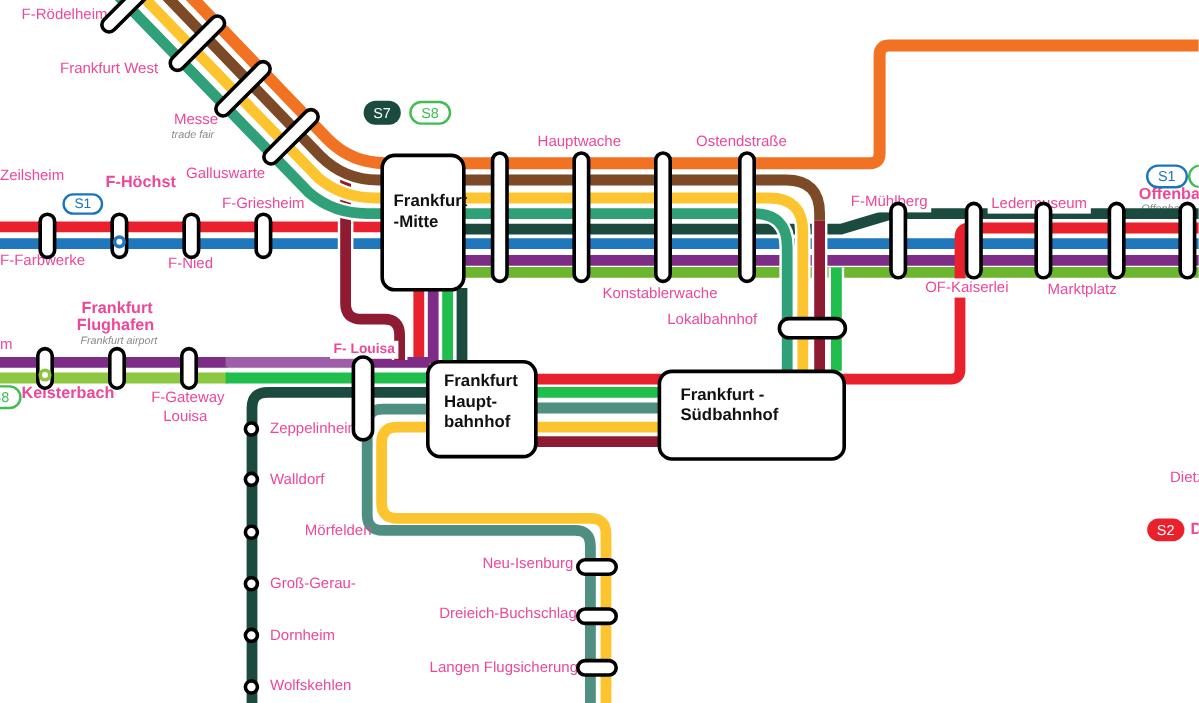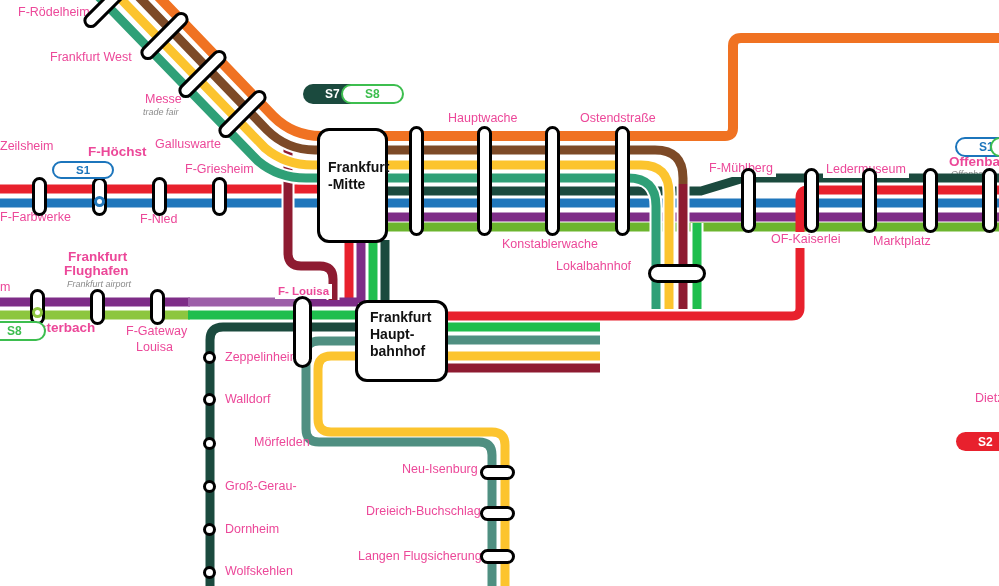--- a/index.html
+++ b/index.html
@@ -16,23 +16,23 @@
   .sub{font-style:italic;color:#8a8a8a;font-size:9px;}
   .under{z-index:0;height:8px;overflow:hidden;}
   .cap{position:absolute;background:#fff;border:3px solid #000;border-radius:10px;
        box-sizing:border-box;z-index:3;}
   .circ{position:absolute;width:13px;height:13px;background:#fff;border:3px solid #000;
         border-radius:50%;box-sizing:border-box;z-index:3;}
   .ring{position:absolute;width:11px;height:11px;background:#fff;border:3px solid #888;
         border-radius:50%;box-sizing:border-box;z-index:5;}
   .stnbox{position:absolute;background:#fff;border:3.5px solid #000;border-radius:12px;
           z-index:4;box-sizing:border-box;font-weight:bold;font-size:14px;color:#111;line-height:1.2;}
-  .badge{position:absolute;border-radius:11px;z-index:4;font-weight:bold;font-size:12px;
+  .badge{position:absolute;border-radius:11px;z-index:4;font-weight:normal;font-size:12px;
          display:flex;align-items:center;justify-content:center;box-sizing:border-box;
-         height:20px;padding:0 22px;background:#fff;text-align:right;}
+         height:20px;padding:0 8px;background:#fff;text-align:right;}
 </style>
 </head>
 <body>
 
 <div id="map">
 
   <svg id="rails" width="999" height="586" viewBox="0 0 999 586">
 
     <path d="M-5,203 H1004" stroke-width="9" stroke="#2077BC"></path>
     <path d="M358,217 H1004" stroke-width="9" stroke="#7E2D87"></path>
@@ -181,20 +181,24 @@
 
   <div class="stnbox" style="left:317px;top:128px;width:71px;height:115px;padding:28px 0 0 8px;">
     <div>Frankfurt</div>
     <div>-Mitte</div>
   </div>
   <div class="stnbox" style="left:355px;top:300px;width:93px;height:82px;padding:6px 0 0 12px;">
     <div>Frankfurt</div>
     <div>Haupt-</div>
     <div>bahnhof</div>
   </div>
+  <div class="stnbox" style="left:548px;top:308px;width:157px;height:76px;padding:9px 0 0 16px;">
+    <div>Frankfurt -</div>
+    <div>Südbahnhof</div>
+  </div>
 
   <div class="badge" style="left: 303px; top: 84px; color: rgb(255, 255, 255); background-color: rgb(27, 74, 62);">S7</div>
   <div class="badge" style="left: 341px; top: 84px; border: 2.5px solid; color: rgb(61, 190, 79);">S8</div>
   <div class="badge" style="left: 52px; top: 161px; height: 18px; font-size: 11.5px; border: 2.5px solid; color: rgb(28, 117, 188);">S1</div>
   <div class="badge" style="left: 955px; top: 137px; border: 2.5px solid; color: rgb(28, 117, 188);">S1</div>
   <div class="badge" style="left: 990px; top: 137px; border: 2.5px solid; color: rgb(61, 190, 79);">S8</div>
   <div class="badge" style="left: -17px; top: 321px; border: 2.5px solid; color: rgb(61, 190, 79);">S8</div>
   <div class="badge" style="left: 956px; top: 432px; height: 19px; color: rgb(255, 255, 255); background-color: rgb(232, 33, 45);">S2</div>
 
 </div>

